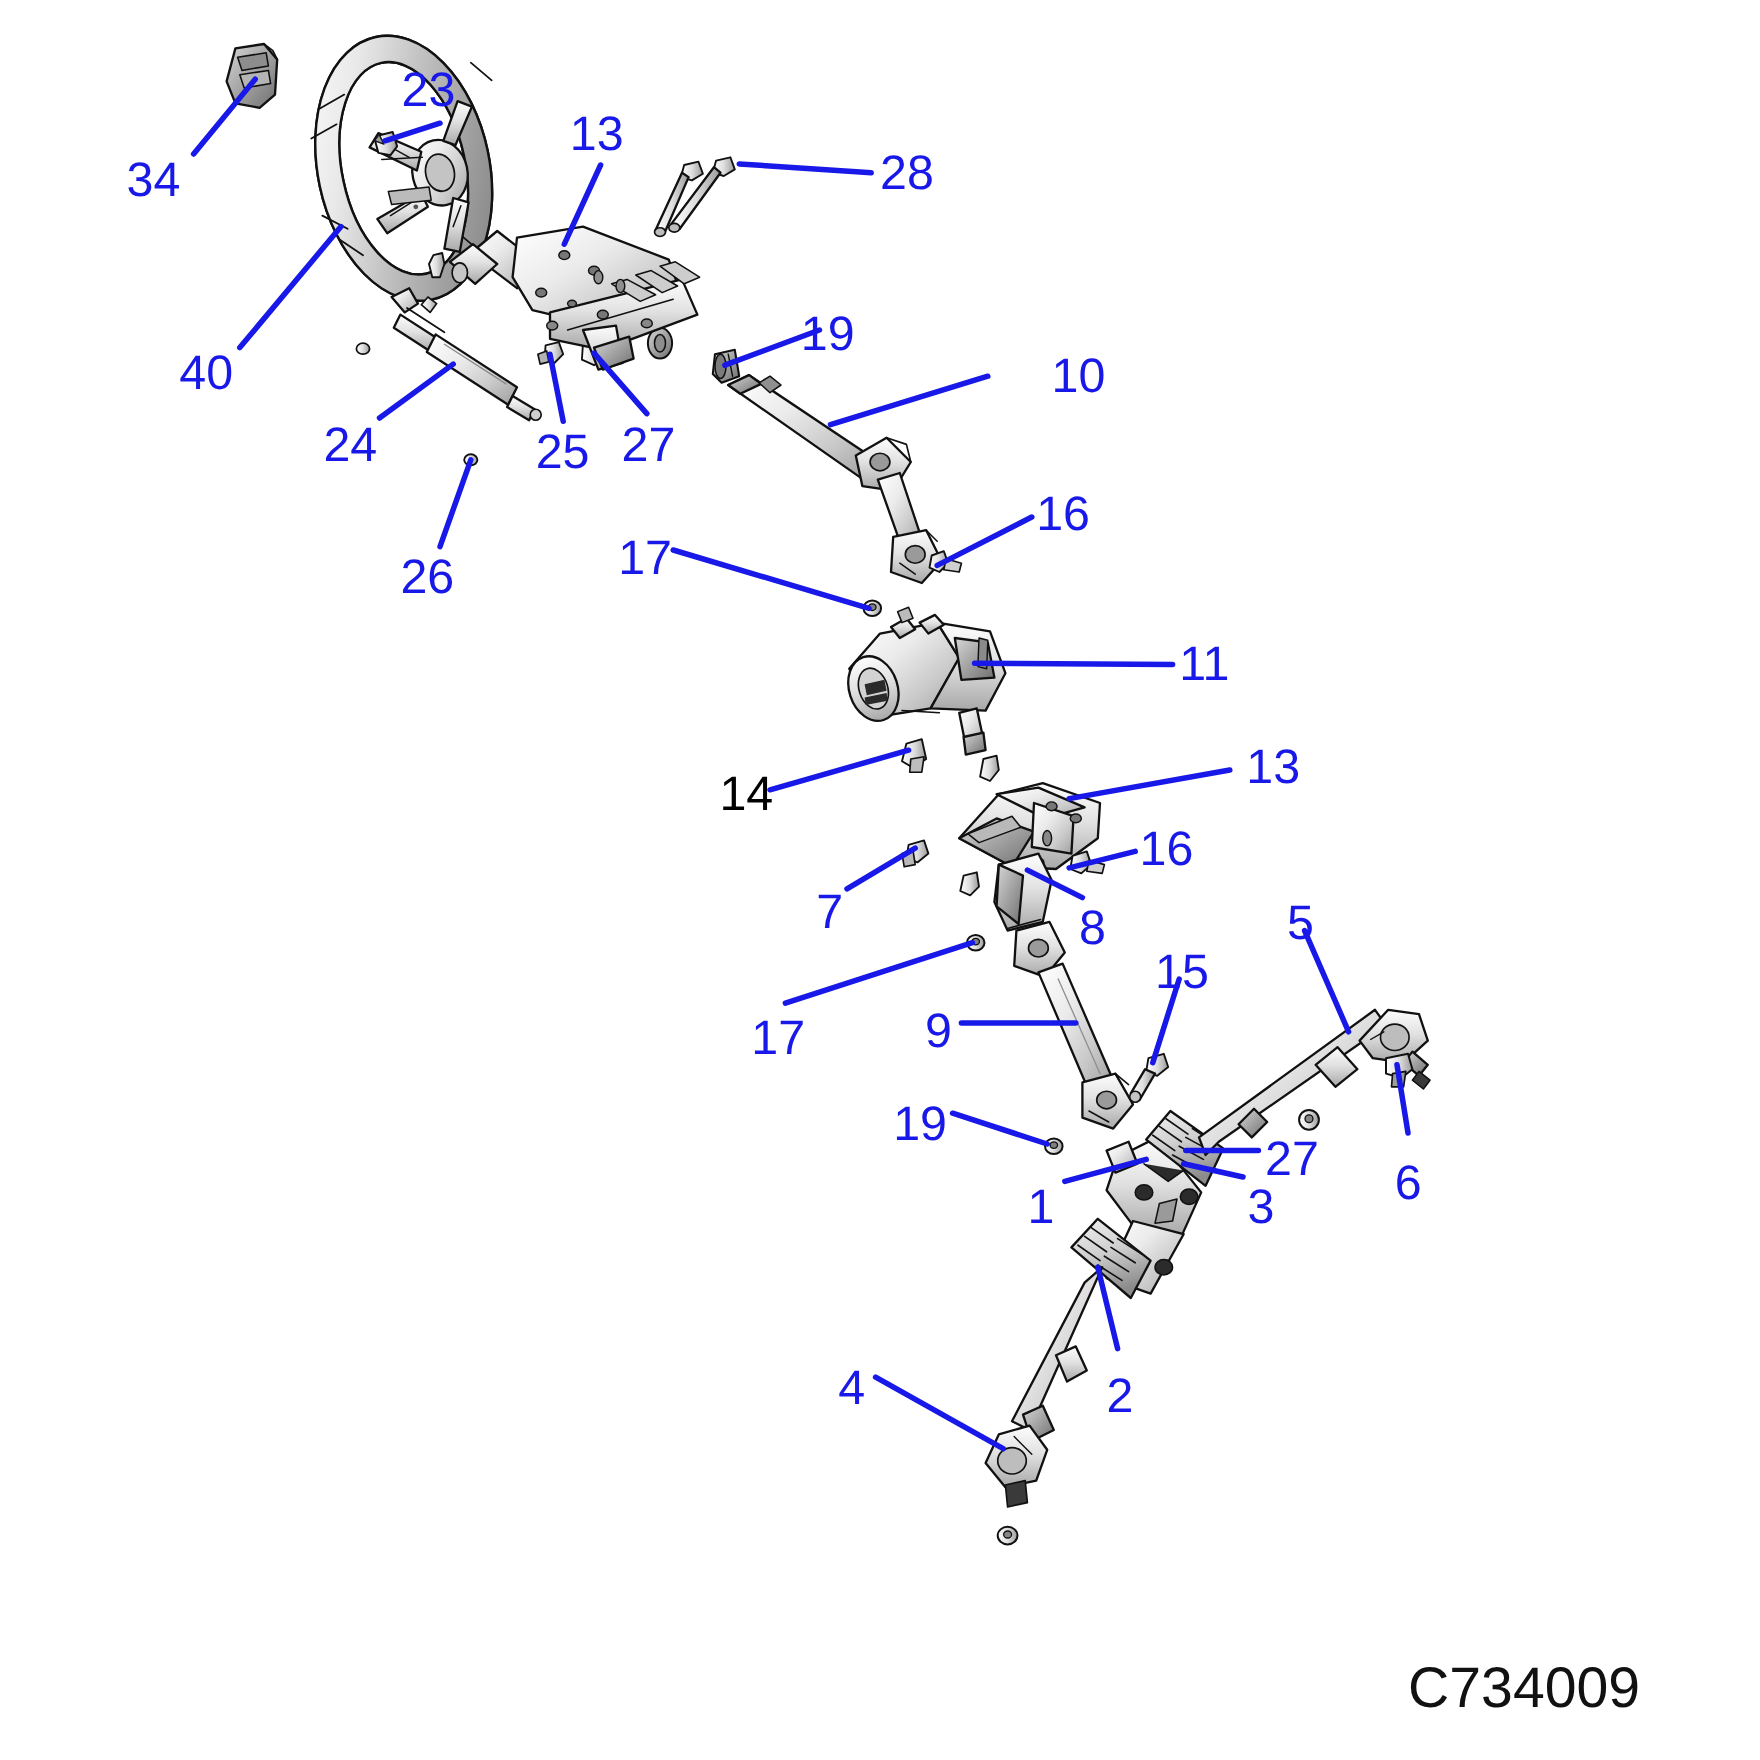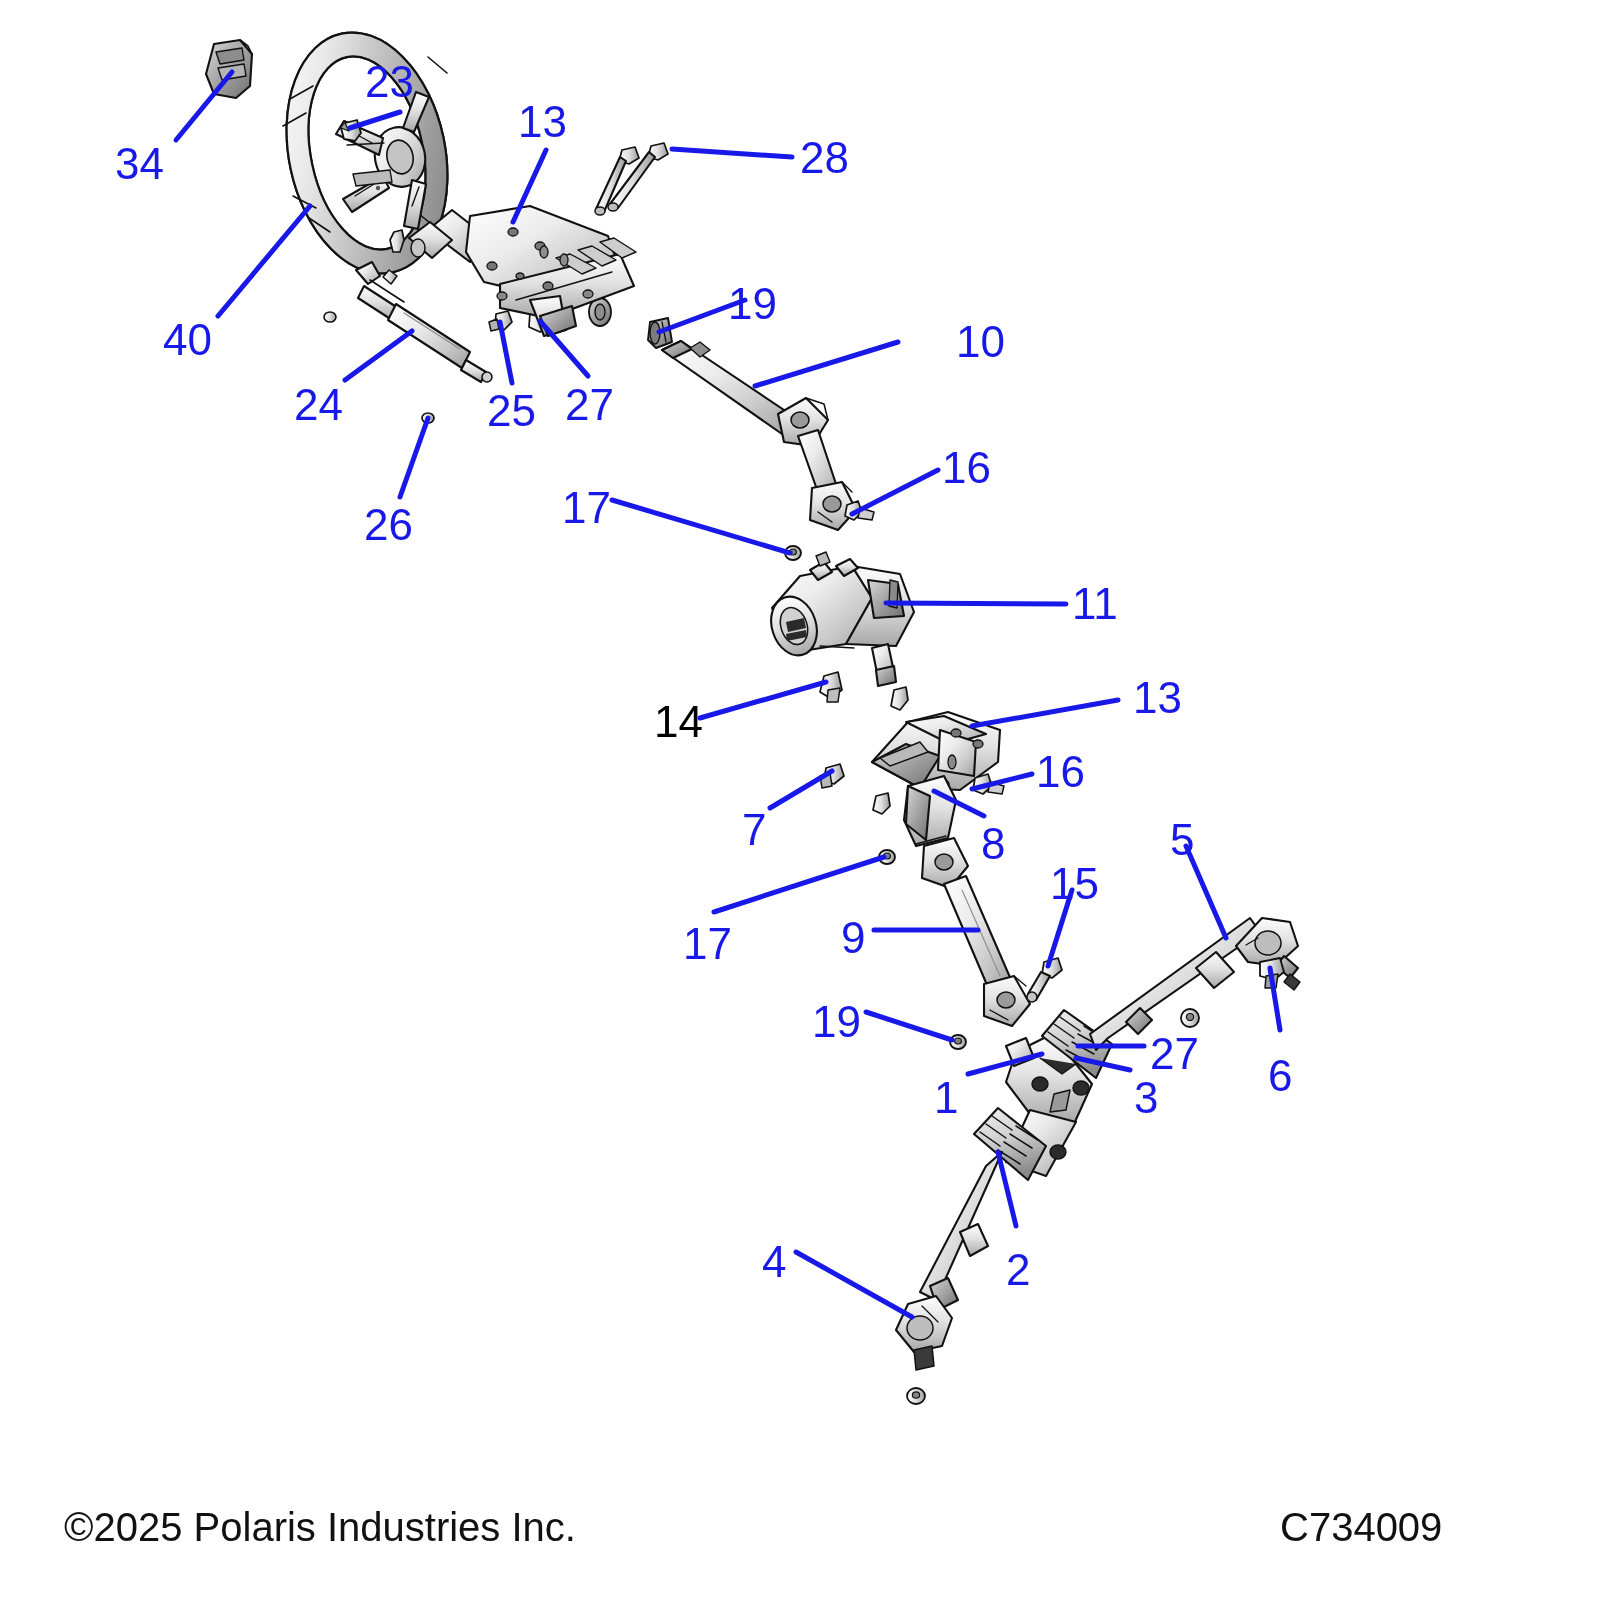--- a/index.html
+++ b/index.html
@@ -5,21 +5,21 @@
   html,body{margin:0;padding:0;background:#ffffff;}
   body{width:1600px;height:1600px;position:relative;overflow:hidden;
        font-family:"Liberation Sans","DejaVu Sans",sans-serif;}
   #sheet{position:absolute;inset:0;width:1600px;height:1600px;}
   svg.layer{position:absolute;left:0;top:0;width:1600px;height:1600px;}
   .callout{position:absolute;color:#1818e8;font-size:44px;line-height:1;
            font-family:"Liberation Sans","DejaVu Sans",sans-serif;
            white-space:nowrap;user-select:none;}
   .footer-left{position:absolute;left:64px;top:1505px;font-size:40px;color:#111;
                font-family:"Liberation Sans","DejaVu Sans",sans-serif;}
-  .footer-right{position:absolute;left:1280px;top:1505px;font-size:40px;color:#111;
+  .footer-right{position:absolute;left:1280px;top:1505px;font-size:52px;color:#111;
                 font-family:"Liberation Sans","DejaVu Sans",sans-serif;}
 </style>
 </head>
 <body>
 
 <div id="sheet">
 
   <svg class="layer" viewBox="0 0 1600 1600" xmlns="http://www.w3.org/2000/svg">
     <defs>
       <linearGradient id="gMetal" x1="0" y1="0" x2="1" y2="1">
@@ -436,16 +436,15 @@
       <div class="callout" style="left: 1170px; top: 818px; color: rgb(24, 24, 232);">5</div>
       <div class="callout" style="left: 1268px; top: 1054px; color: rgb(24, 24, 232);">6</div>
       <div class="callout" style="left: 812px; top: 1000px; color: rgb(24, 24, 232);">19</div>
       <div class="callout" style="left: 1150px; top: 1032px; color: rgb(24, 24, 232);">27</div>
       <div class="callout" style="left: 934px; top: 1076px; color: rgb(24, 24, 232);">1</div>
       <div class="callout" style="left: 1134px; top: 1076px; color: rgb(24, 24, 232);">3</div>
       <div class="callout" style="left: 1006px; top: 1248px; color: rgb(24, 24, 232);">2</div>
       <div class="callout" style="left: 762px; top: 1240px; color: rgb(24, 24, 232);">4</div>
     </div>
 
-  <div class="footer-left">©2025 Polaris Industries Inc.</div>
   <div class="footer-right">C734009</div>
 
 </div>
 
 </body></html>

